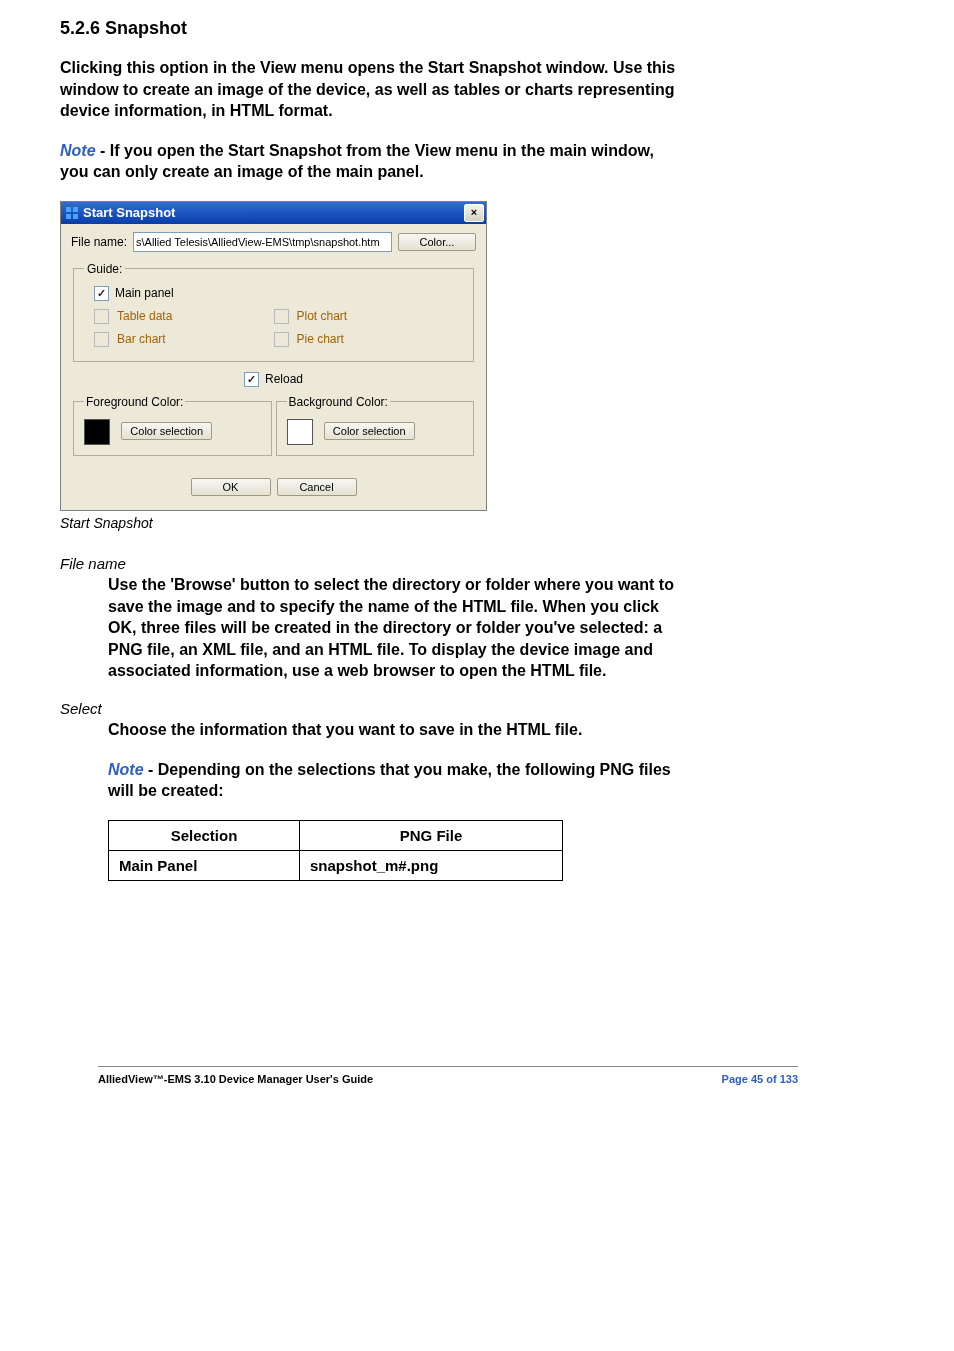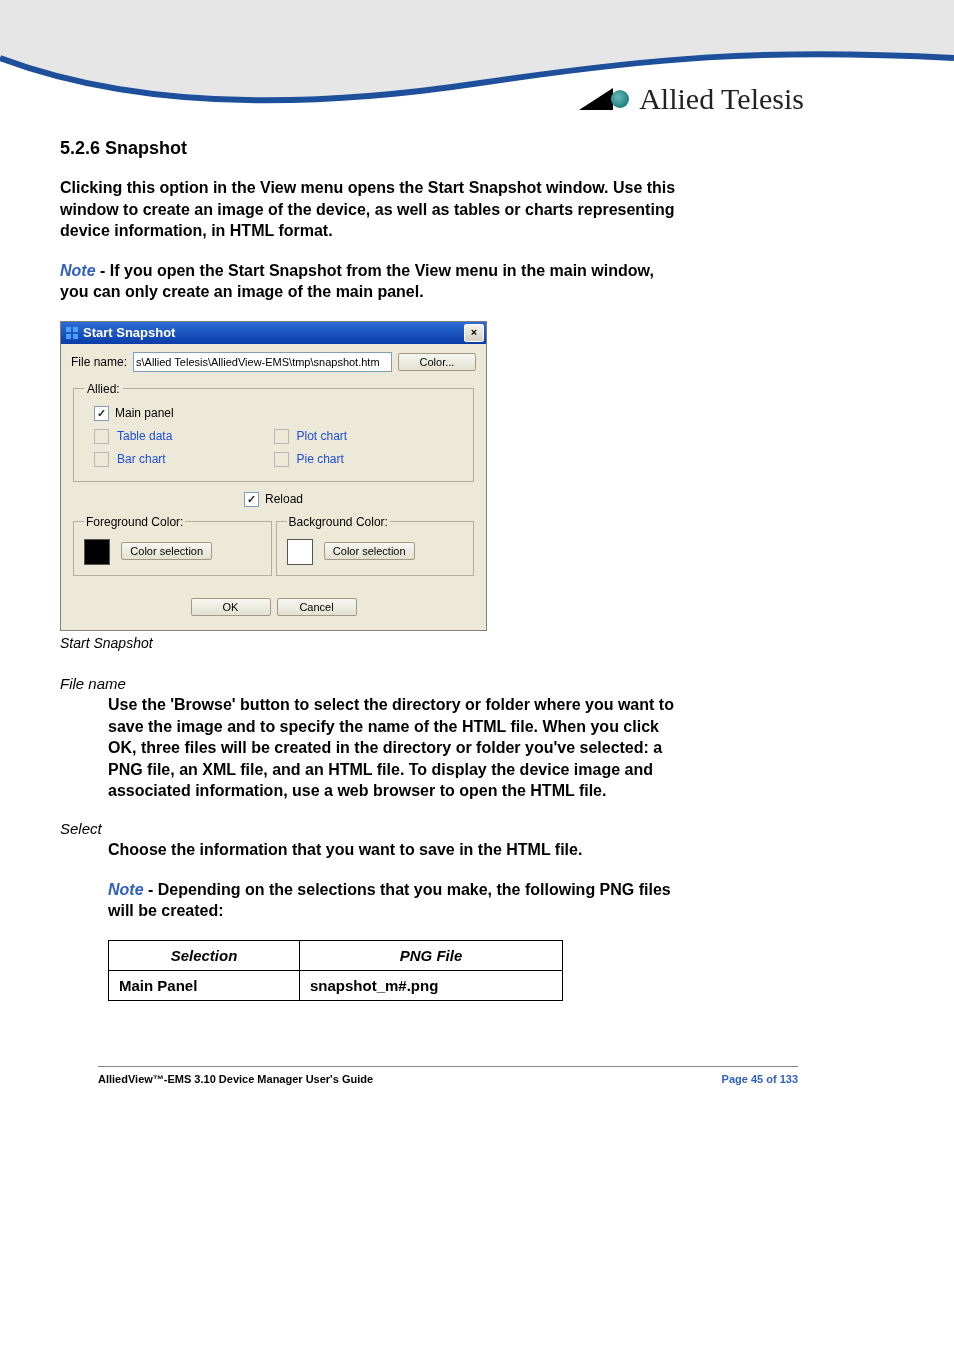--- a/index.html
+++ b/index.html
@@ -168,21 +168,21 @@
     grid-template-columns: 1fr 1fr;
     row-gap: 8px;
     padding: 4px 10px;
   }
   .check-item {
     display: flex;
     align-items: center;
     gap: 6px;
     font-size: 12px;
   }
-  .check-item.disabled { color: #1d4ed8; gap: 8px; }
+  .check-item.disabled { color: #a16207; gap: 8px; }
   .win-cb {
     width: 13px;
     height: 13px;
     border: 1px solid #7f9db9;
     background: #fff;
     display: inline-flex;
     align-items: center;
     justify-content: center;
     font-size: 11px;
     line-height: 1;
@@ -249,21 +249,20 @@
     width: 455px;
   }
   table.sel-table th, table.sel-table td {
     border: 1px solid #000;
     padding: 6px 10px;
     font-family: "Trebuchet MS", Arial, sans-serif;
     font-size: 15px;
     text-align: left;
   }
   table.sel-table th {
-    font-style: italic;
     text-align: center;
   }
   table.sel-table th:first-child { width: 170px; }
   table.sel-table td { font-weight: bold; }
 
   .footer {
     position: absolute;
     bottom: 266px;
     left: 98px;
     right: 155px;
@@ -281,31 +280,20 @@
     font-size: 11px;
     font-weight: bold;
   }
   .footer-right { color: #2f5fbf; }
 </style>
 </head>
 <body>
 
 <div class="page">
 
-  <div class="banner">
-    <svg viewBox="0 0 954 120" preserveAspectRatio="none">
-      <path d="M0,55 C120,100 280,110 480,80 C650,55 760,45 954,55 L954,0 L0,0 Z" fill="#e6e6e6"></path>
-      <path d="M0,58 C120,103 280,113 480,83 C650,58 760,48 954,58" stroke="#1e4f9a" stroke-width="6" fill="none"></path>
-    </svg>
-    <div class="brand-logo">
-      <div class="triangle"></div>
-      <div class="globe"></div>
-      <span class="brand-text">Allied Telesis</span>
-    </div>
-  </div>
 
   <div class="content">
 
     <h3 class="section-title">5.2.6 Snapshot</h3>
 
     <div class="body-text">Clicking this option in the View menu opens the Start Snapshot window. Use this window to create an image of the device, as well as tables or charts representing device information, in HTML format.</div>
 
     <div class="body-text">
       <span class="note-label">Note</span><span> - If you open the Start Snapshot from the View menu in the main window, you can only create an image of the main panel.</span>
     </div>
@@ -325,21 +313,21 @@
         <span class="close-btn">×</span>
       </div>
       <div class="dialog-body">
         <div class="file-row">
           <label>File name:</label>
           <input type="text" value="s\Allied Telesis\AlliedView-EMS\tmp\snapshot.htm" style="">
           <div class="win-btn">Color...</div>
         </div>
 
         <fieldset class="grp">
-          <legend>Allied:</legend>
+          <legend>Guide:</legend>
           <div class="check-grid">
             <div class="check-item">
               <span class="win-cb checked"></span>
               <span>Main panel</span>
             </div>
             <div></div>
             <div class="check-item disabled">
               <span class="win-cb disabled"></span>
               <span>Table data</span>
             </div>

